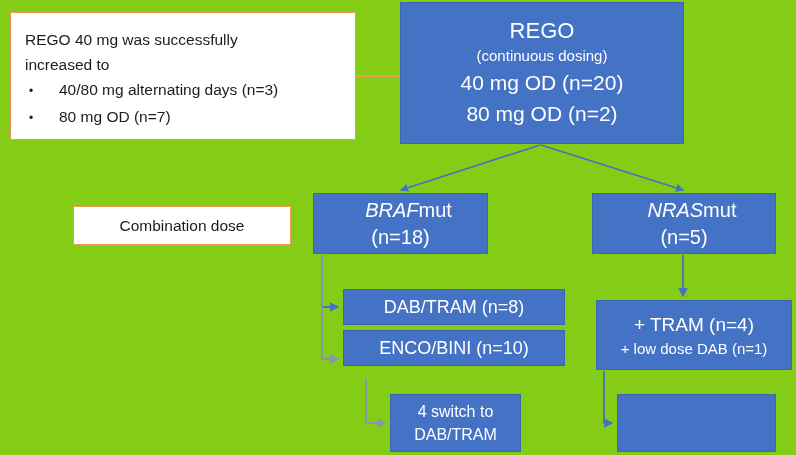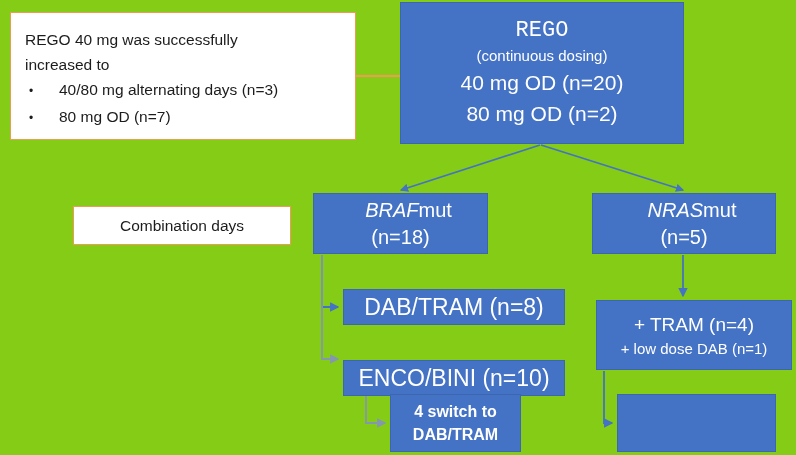--- a/index.html
+++ b/index.html
@@ -88,41 +88,41 @@
   }
 
   
   #rego-box {
     left: 400px;
     top: 2px;
     width: 284px;
     height: 142px;
     padding: 4px 6px;
   }
-  #rego-box .rego-title { font-size: 22px; line-height: 28px; font-family: Liberation Mono, monospace; }
+  #rego-box .rego-title { font-size: 22px; line-height: 28px; }
   #rego-box .rego-sub   { font-size: 15px; line-height: 22px; }
   #rego-box .rego-dose  { font-size: 21px; line-height: 31px; }
 
   
   #braf-box { left: 313px; top: 193px; width: 175px; height: 61px; }
   #nras-box { left: 592px; top: 193px; width: 184px; height: 61px; text-align: right; }
   #braf-box .mut-line, #nras-box .mut-line { font-size: 20px; line-height: 27px; }
   .gene-italic { font-style: italic; margin-left: 16px; }
 
   
   #dabtram-box { left: 343px; top: 289px; width: 222px; height: 36px; }
-  #encobini-box { left: 343px; top: 360px; width: 222px; height: 36px; }
-  #dabtram-box .arm-line, #encobini-box .arm-line { font-size: 23px; line-height: 24px; }
+  #encobini-box { left: 343px; top: 330px; width: 222px; height: 36px; }
+  #dabtram-box .arm-line, #encobini-box .arm-line { font-size: 18px; line-height: 24px; }
 
   #tram-box { left: 596px; top: 300px; width: 196px; height: 70px; padding: 2px; text-align: right; }
   #tram-box .tram-main { font-size: 19px; line-height: 26px; }
   #tram-box .tram-sub  { font-size: 15px; line-height: 21px; }
 
   #switch-dabtram-box { left: 390px; top: 394px; width: 131px; height: 58px; padding: 2px; }
-  #switch-dabtram-box .sw-line { font-size: 16px; line-height: 23px; font-weight: 700; }
+  #switch-dabtram-box .sw-line { font-size: 16px; line-height: 23px; font-weight: 400; }
 
   #switch-bini-box { left: 617px; top: 394px; width: 159px; height: 58px; padding: 2px; }
   #switch-bini-box .sw-line { font-size: 16px; line-height: 22px; font-weight: 600; }
   #switch-bini-box .sw-sub  { font-size: 14px; line-height: 20px; font-weight: 600; }
 </style>
 </head>
 <body>
 
 <div id="canvas">
 
@@ -160,21 +160,21 @@
       <span class="bullet-dot">•</span>
       <span>40/80 mg alternating days (n=3)</span>
     </div>
     <div class="bullet-row">
       <span class="bullet-dot">•</span>
       <span>80 mg OD (n=7)</span>
     </div>
   </div>
 
   <div class="box note-box" id="combination-box">
-    <span>Combination days</span>
+    <span>Combination dose</span>
   </div>
 
   <div class="box blue-box" id="rego-box">
     <div class="rego-title">REGO</div>
     <div class="rego-sub">(continuous dosing)</div>
     <div class="rego-dose">40 mg OD (n=20)</div>
     <div class="rego-dose">80 mg OD (n=2)</div>
   </div>
 
   <div class="box blue-box" id="braf-box">

